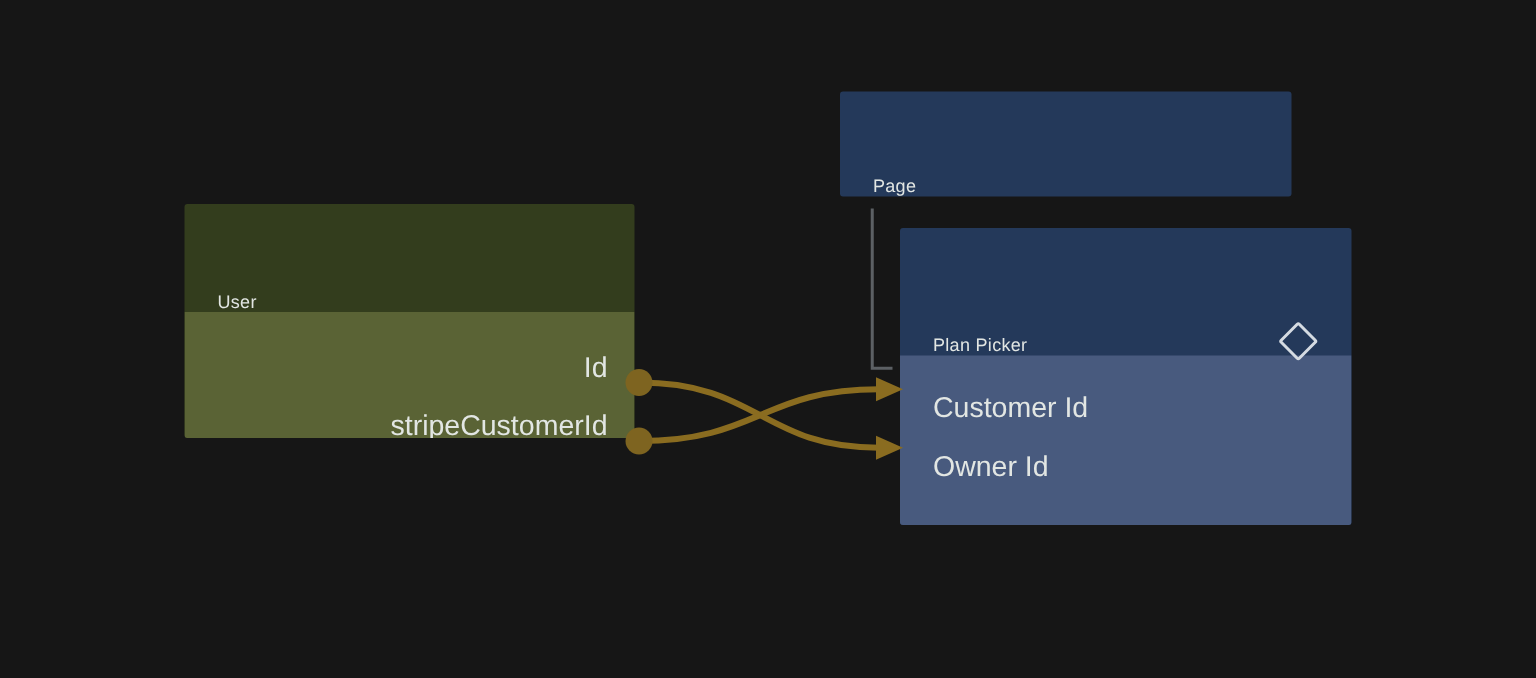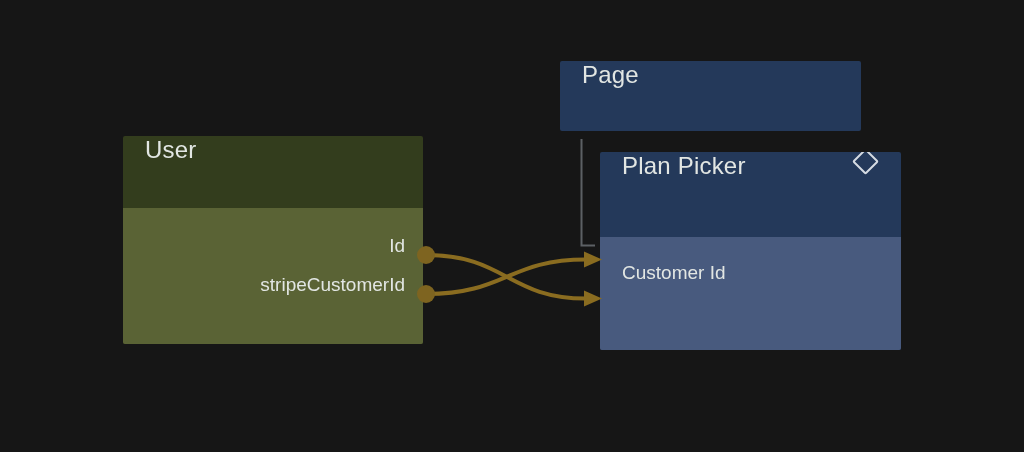--- a/index.html
+++ b/index.html
@@ -22,24 +22,24 @@
     font-family:"Liberation Sans", sans-serif;
     color:var(--text);
   }
   .node{
     position:absolute;
     border-radius:2px;
     overflow:hidden;
   }
   .node-header{
     display:flex;
-    align-items:flex-start;
+    align-items:flex-end;
     box-sizing:border-box;
     padding:0 22px;
-    font-size:24px;
+    font-size:12px;
     letter-spacing:.2px;
   }
   .node-header .title{flex:1 1 auto; white-space:nowrap;}
   .node-body{
     box-sizing:border-box;
     font-size:19px;
   }
   .field-row{
     height:39px;
     line-height:39px;
@@ -48,21 +48,21 @@
   
   .node.page{left:560px;top:61px;width:301px;height:70px;background:var(--navy);}
   .node.page .node-header{height:70px;}
   
   .node.plan-picker{left:600px;top:152px;width:301px;background:var(--navy);}
   .node.plan-picker .node-header{height:85px;}
   .node.plan-picker .node-body{height:113px;background:var(--slate);padding:16px 22px 16px 22px;}
   
   .node.user{left:123px;top:136px;width:300px;background:var(--olive-dark);}
   .node.user .node-header{height:72px;}
-  .node.user .node-body{height:136px;background:var(--olive);padding:18px 18px 0 18px;text-align:right;}
+  .node.user .node-body{height:84px;background:var(--olive);padding:18px 18px 0 18px;text-align:right;}
   
   .diamond{
     width:15px;height:15px;
     border:2px solid #D5DBE2;
     border-radius:2px;
     transform:rotate(45deg);
     margin-right:4px;
     flex:0 0 auto;
   }
   .edges-svg{
@@ -84,20 +84,21 @@
     </div>
   </div>
 
   <div class="node plan-picker">
     <div class="node-header">
       <span class="title">Plan Picker</span>
       <span class="diamond"></span>
     </div>
     <div class="node-body">
       <div class="field-row">Customer Id</div>
+      <div class="field-row">Owner Id</div>
     </div>
   </div>
 
   <div class="node user">
     <div class="node-header">
       <span class="title">User</span>
     </div>
     <div class="node-body">
       <div class="field-row">Id</div>
       <div class="field-row">stripeCustomerId</div>

